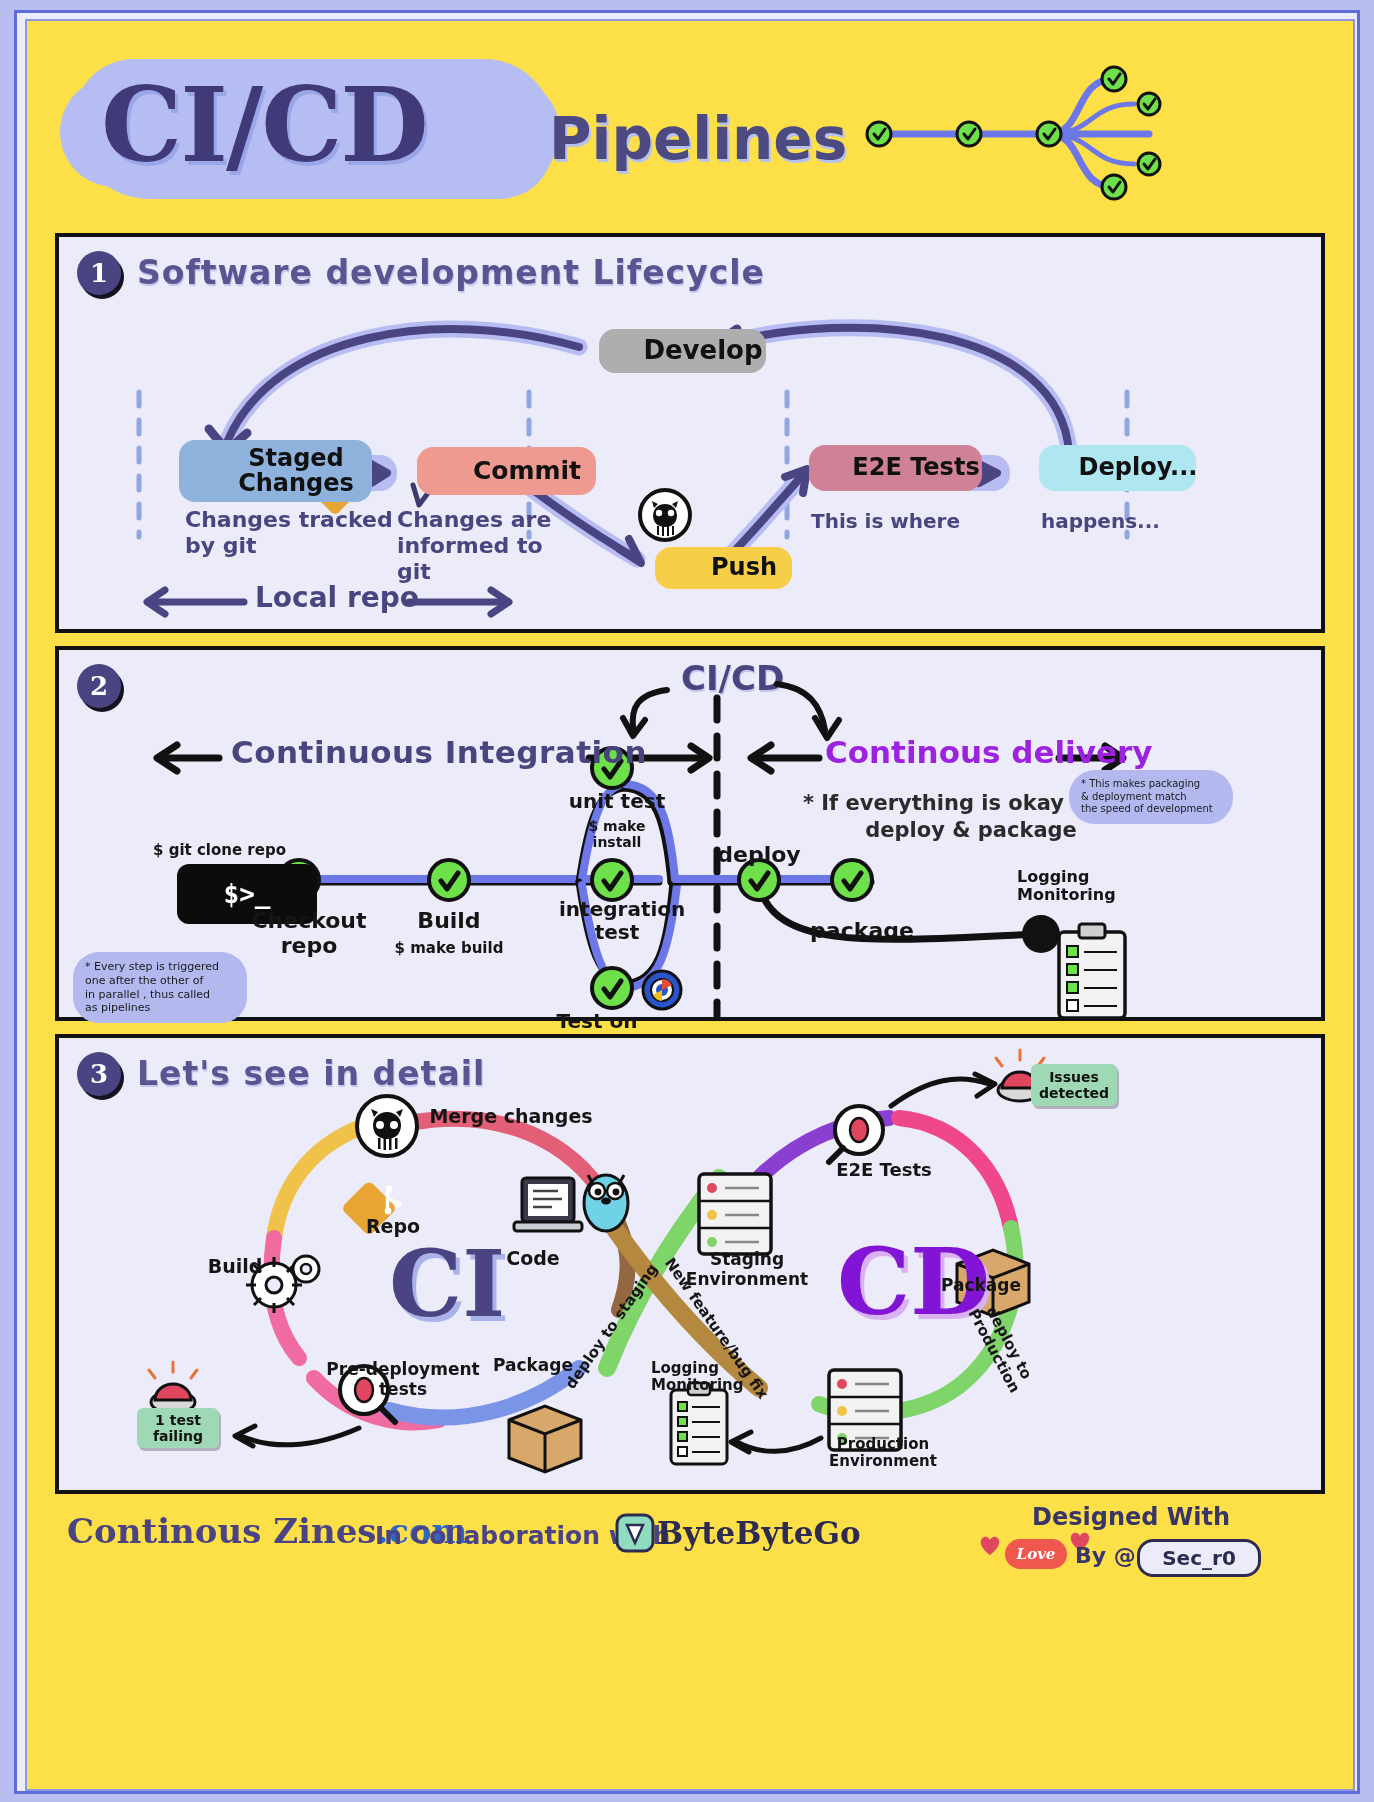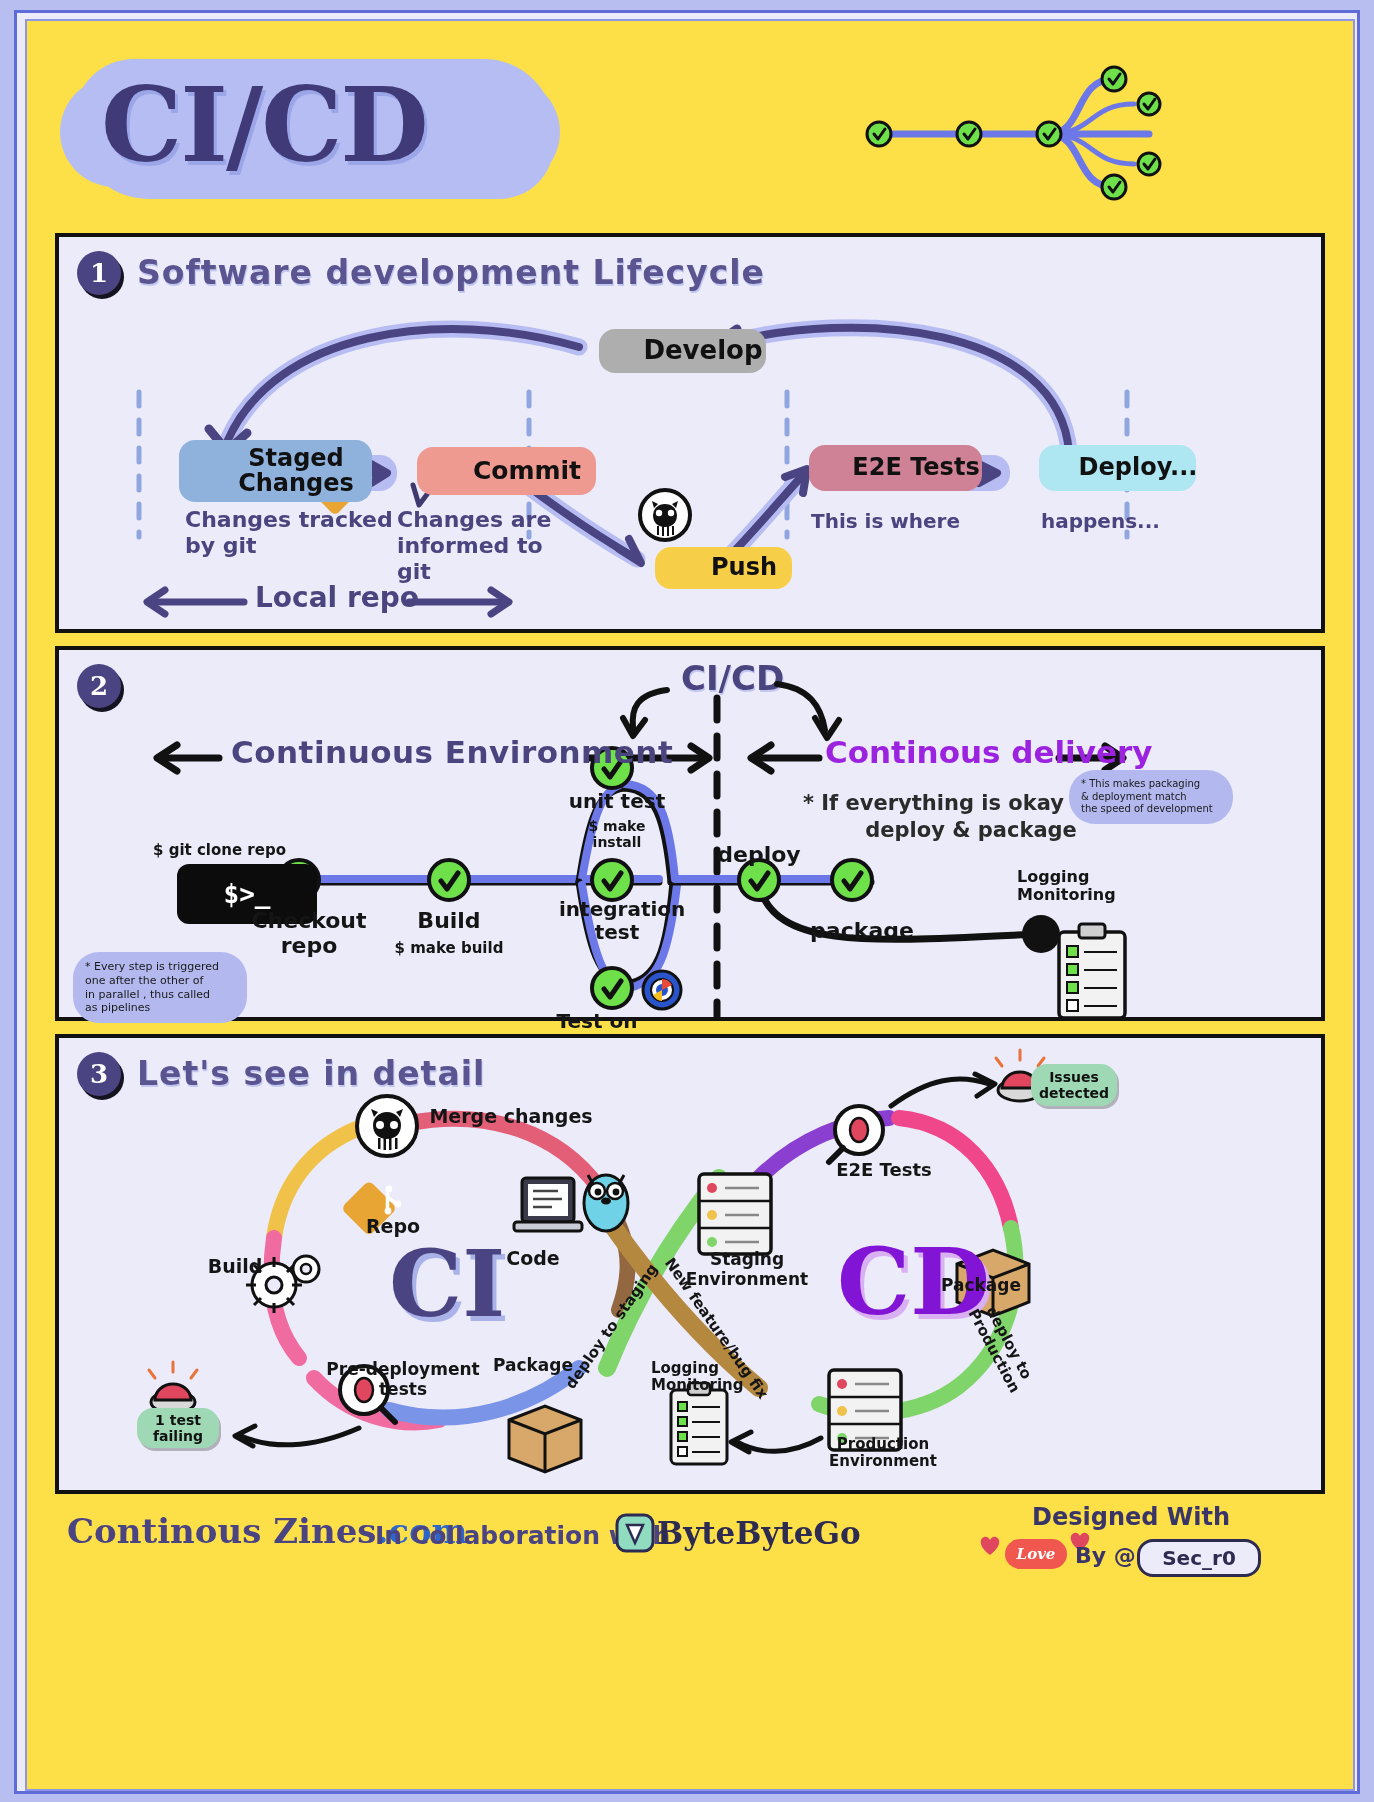--- a/index.html
+++ b/index.html
@@ -138,38 +138,39 @@
     font-family:"DejaVu Serif", serif;font-style:italic;
   }
   .byat{position:absolute;left:1018px;top:40px;font-size:22px;font-weight:bold;color:#3a3568;}
   .handle{
     position:absolute;left:1080px;top:36px;width:118px;height:32px;
     border:3px solid #2e2b52;border-radius:16px;background:#ecebfa;
     display:flex;align-items:center;justify-content:center;
     font-size:20px;font-weight:bold;color:#2e2b52;font-family:"DejaVu Sans", sans-serif;
   }
   .sticky{
-    position:absolute;background:#9fd8b4;border-radius:16px;color:#111;
+    position:absolute;background:#9fd8b4;border-radius:6px;color:#111;
     font-size:14px;font-weight:bold;text-align:center;line-height:1.15;
     font-family:"DejaVu Sans", sans-serif;
     display:flex;align-items:center;justify-content:center;
     box-shadow:2px 3px 0 rgba(0,0,0,.25);
   }
   .lbl{position:absolute;font-size:16px;font-weight:bold;color:#151515;font-family:"DejaVu Sans", sans-serif;text-align:center;line-height:1.15;}
   .lbl-sm{position:absolute;font-size:13px;font-weight:bold;color:#151515;font-family:"DejaVu Sans", sans-serif;text-align:center;line-height:1.15;}
 </style>
 </head>
 <body>
 
 <div class="page">
 <div class="inner">
 
   <div class="hdr">
     <div class="title-blob"></div>
     <div class="title-main">CI/CD</div>
+    <div class="title-sub">Pipelines</div>
 
     <svg class="hdr-graph" width="330" height="150">
       <path d="M30 75 L120 75 L200 75" stroke="#6d78e8" stroke-width="7" fill="none" stroke-linecap="round"></path>
       <path d="M200 75 C235 75 225 20 265 20" stroke="#6d78e8" stroke-width="7" fill="none" stroke-linecap="round"></path>
       <path d="M200 75 C235 75 225 128 265 128" stroke="#6d78e8" stroke-width="7" fill="none" stroke-linecap="round"></path>
       <path d="M200 75 L300 75" stroke="#6d78e8" stroke-width="7" fill="none" stroke-linecap="round"></path>
       <path d="M200 75 C245 75 240 45 285 45" stroke="#6d78e8" stroke-width="5" fill="none" stroke-linecap="round"></path>
       <path d="M200 75 C245 75 240 105 285 105" stroke="#6d78e8" stroke-width="5" fill="none" stroke-linecap="round"></path>
       <g>
         <circle cx="30" cy="75" r="12" fill="#6ee14a" stroke="#111" stroke-width="3"></circle>
@@ -367,21 +368,21 @@
         </g>
         <g stroke="#111" stroke-width="2">
           <line x1="25" y1="20" x2="58" y2="20"></line>
               <line x1="25" y1="38" x2="58" y2="38"></line>
           <line x1="25" y1="56" x2="58" y2="56"></line>
               <line x1="25" y1="74" x2="58" y2="74"></line>
         </g>
       </g>
     </svg>
 
-    <div class="hand-p" style="position:absolute;left:172px;top:84px;font-size:31px;letter-spacing:0.5px;">Continuous Environment</div>
+    <div class="hand-p" style="position:absolute;left:172px;top:84px;font-size:31px;letter-spacing:0.5px;">Continuous Integration</div>
 
     <div style="position:absolute;left:766px;top:84px;font-size:31px;font-weight:bold;color:#9b23e0;font-family:'DejaVu Sans',sans-serif;">Continous delivery</div>
 
 
     <div class="hand" style="position:absolute;left:744px;top:140px;font-size:21px;white-space:pre-line;line-height:1.3;font-weight:bold;text-align:center;">* If everything is okay so far
 deploy &amp;  package</div>
 
     <div class="lbl-sm" style="left:94px;top:192px;width:180px;text-align:left;font-size:15px;">$ git clone repo</div>
 
     <div class="term" style="left:118px;top:214px;width:140px;height:60px;">$&gt;_</div>

